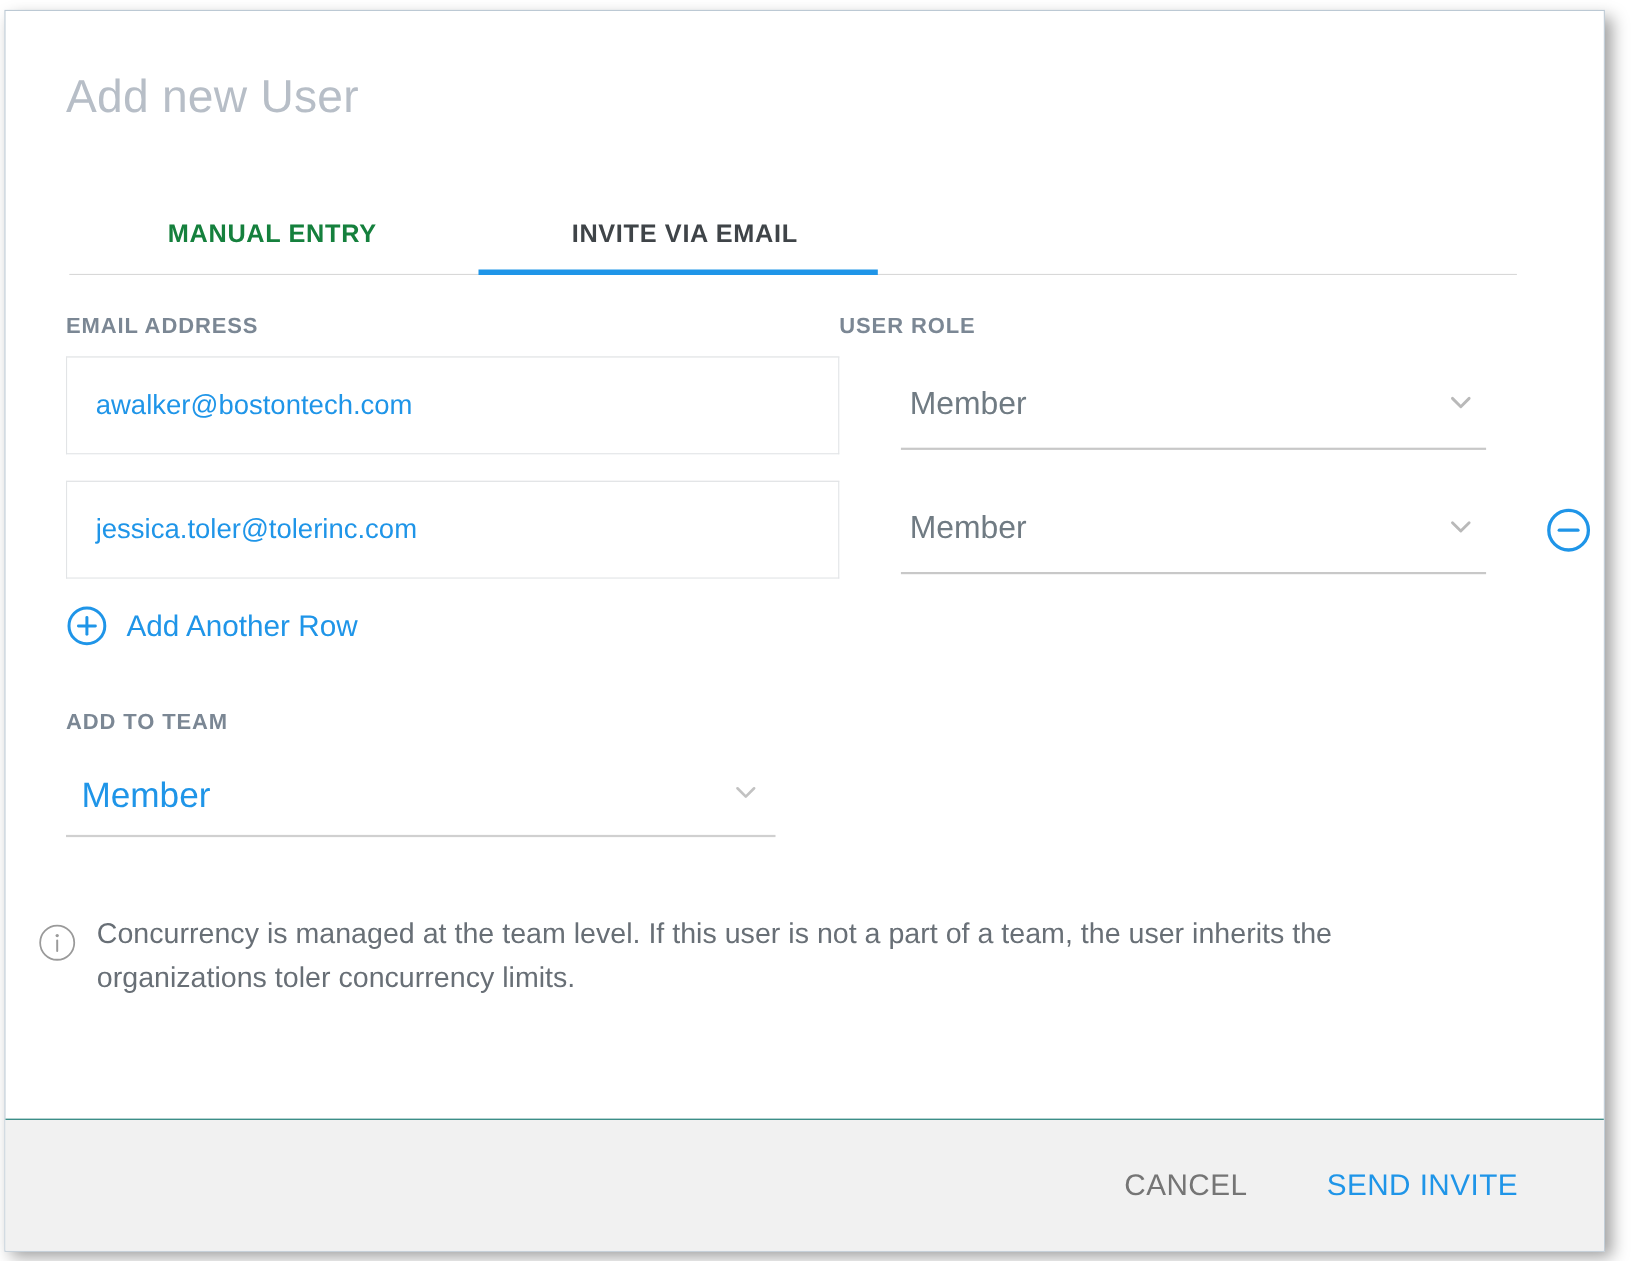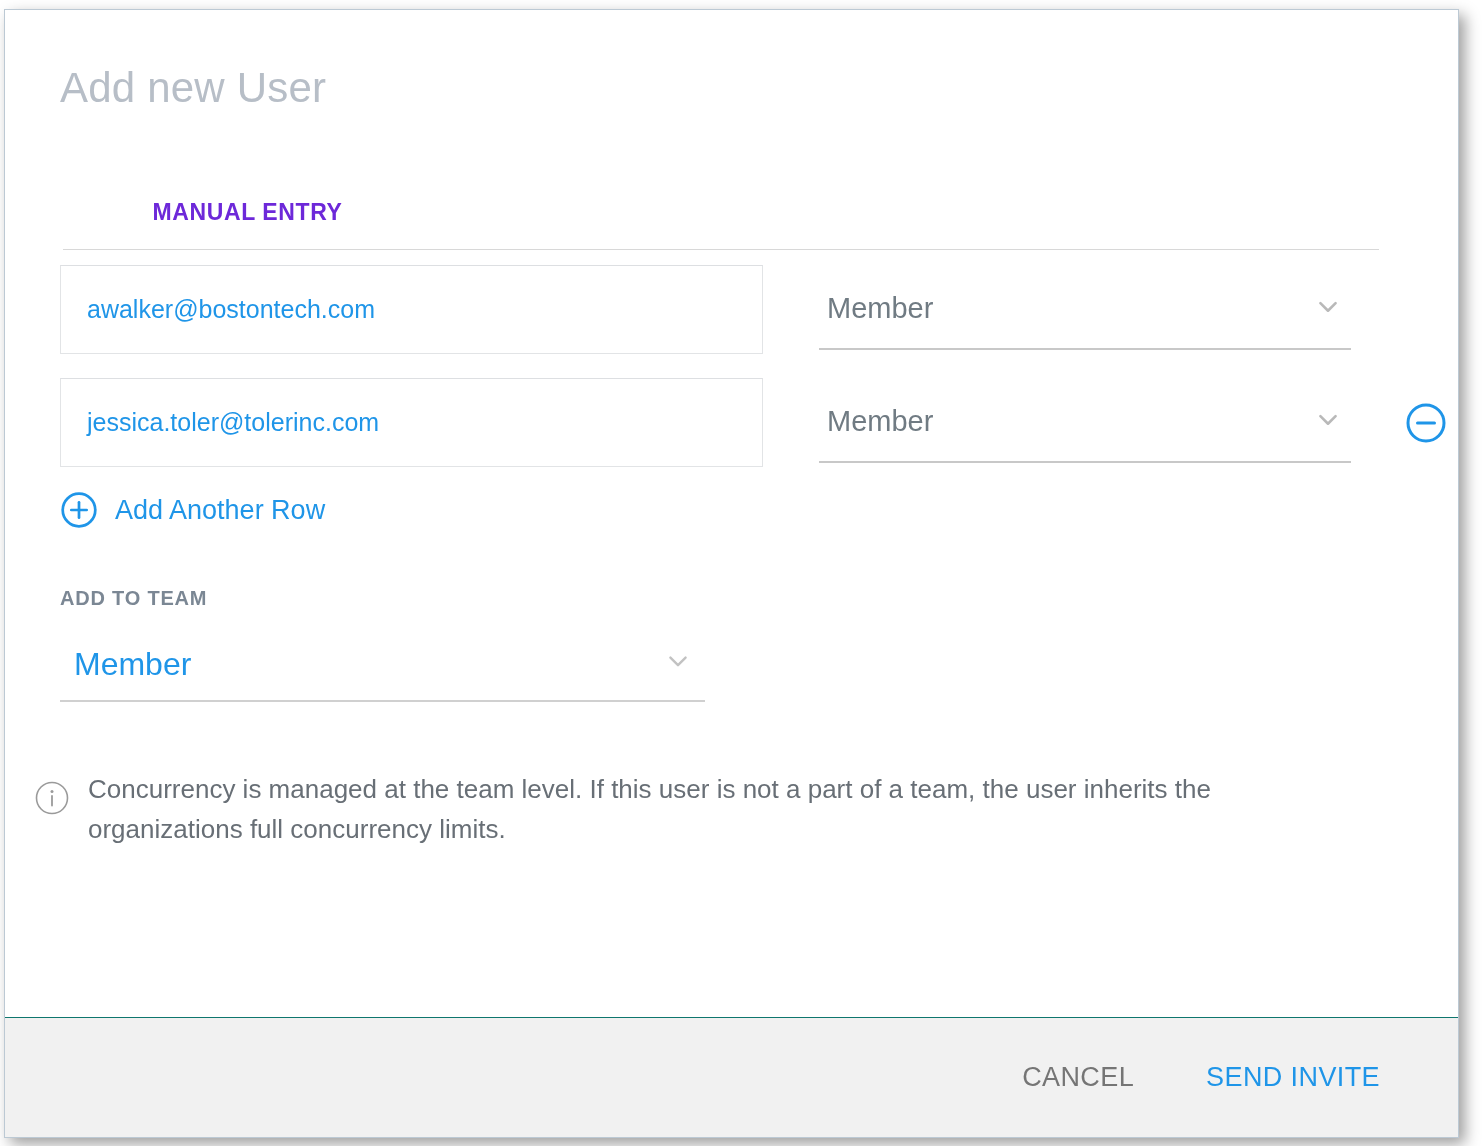--- a/index.html
+++ b/index.html
@@ -66,21 +66,21 @@
     background: #d8d8d8;
   }
   .tab {
     position: relative;
     flex: 0 0 auto;
     width: 375px;
     text-align: center;
     font-size: 23px;
     font-weight: bold;
     letter-spacing: 0.6px;
-    color: #6d28d9;
+    color: #15803d;
     padding-bottom: 24px;
     cursor: pointer;
     z-index: 2;
     box-sizing: border-box;
   }
   .tab.active {
     color: #3f4448;
   }
   .tab.active::after {
     content: "";
@@ -280,24 +280,31 @@
 <div class="dialog">
 
   <div class="dialog-body">
 
     <h1 class="title">Add new User</h1>
 
     <div class="tabs">
       <div class="tab">
         <span>MANUAL ENTRY</span>
       </div>
+      <div class="tab active">
+        <span>INVITE VIA EMAIL</span>
+      </div>
     </div>
 
     <div class="form">
 
+      <div class="section-labels">
+        <div class="col-label email-col">EMAIL ADDRESS</div>
+        <div class="col-label role-col">USER ROLE</div>
+      </div>
 
       <div class="rows">
 
         <div class="row">
           <div class="email-cell">
             <div class="email-box">awalker@bostontech.com</div>
           </div>
           <div class="role-cell">
             <div class="select">
               <span>Member</span>
@@ -352,21 +359,21 @@
       </div>
 
       <div class="note">
         <span class="note-icon">
           <svg width="36" height="36" viewBox="0 0 36 36">
             <circle cx="18" cy="18" r="15.5" fill="none" stroke="#9a9a9a" stroke-width="1.6"></circle>
             <circle cx="18" cy="11.5" r="1.5" fill="#9a9a9a"></circle>
             <line x1="18" y1="16" x2="18" y2="25.5" stroke="#9a9a9a" stroke-width="1.8" stroke-linecap="round"></line>
           </svg>
         </span>
-        <div class="note-text">Concurrency is managed at the team level. If this user is not a part of a team, the user inherits the organizations full concurrency limits.</div>
+        <div class="note-text">Concurrency is managed at the team level. If this user is not a part of a team, the user inherits the organizations toler concurrency limits.</div>
       </div>
 
     </div>
   </div>
 
   <div class="footer">
     <button class="footer-btn cancel">CANCEL</button>
     <button class="footer-btn primary">SEND INVITE</button>
   </div>
 

